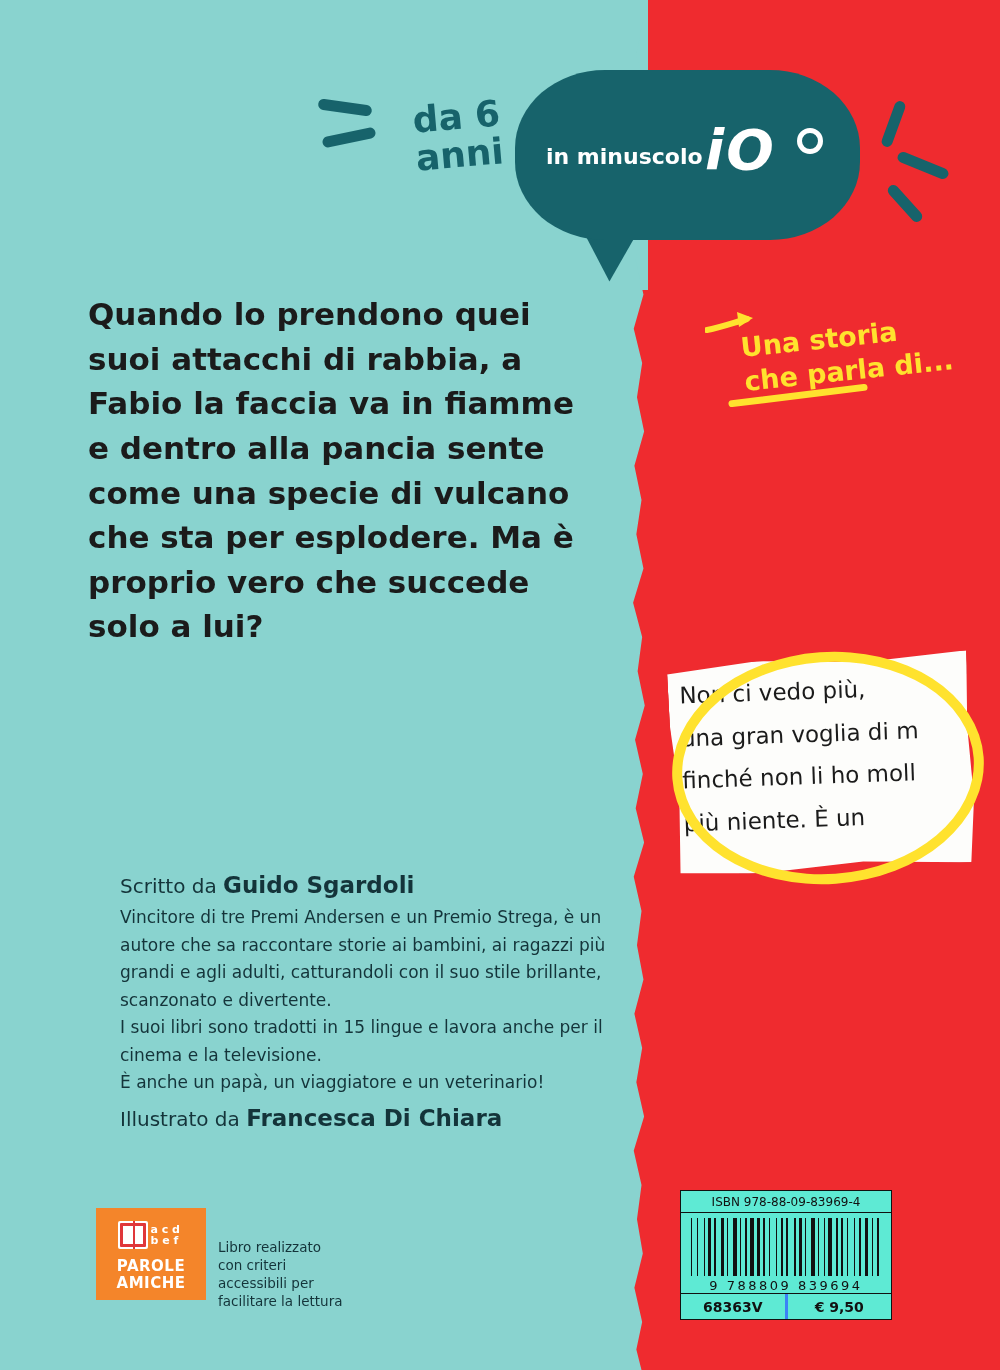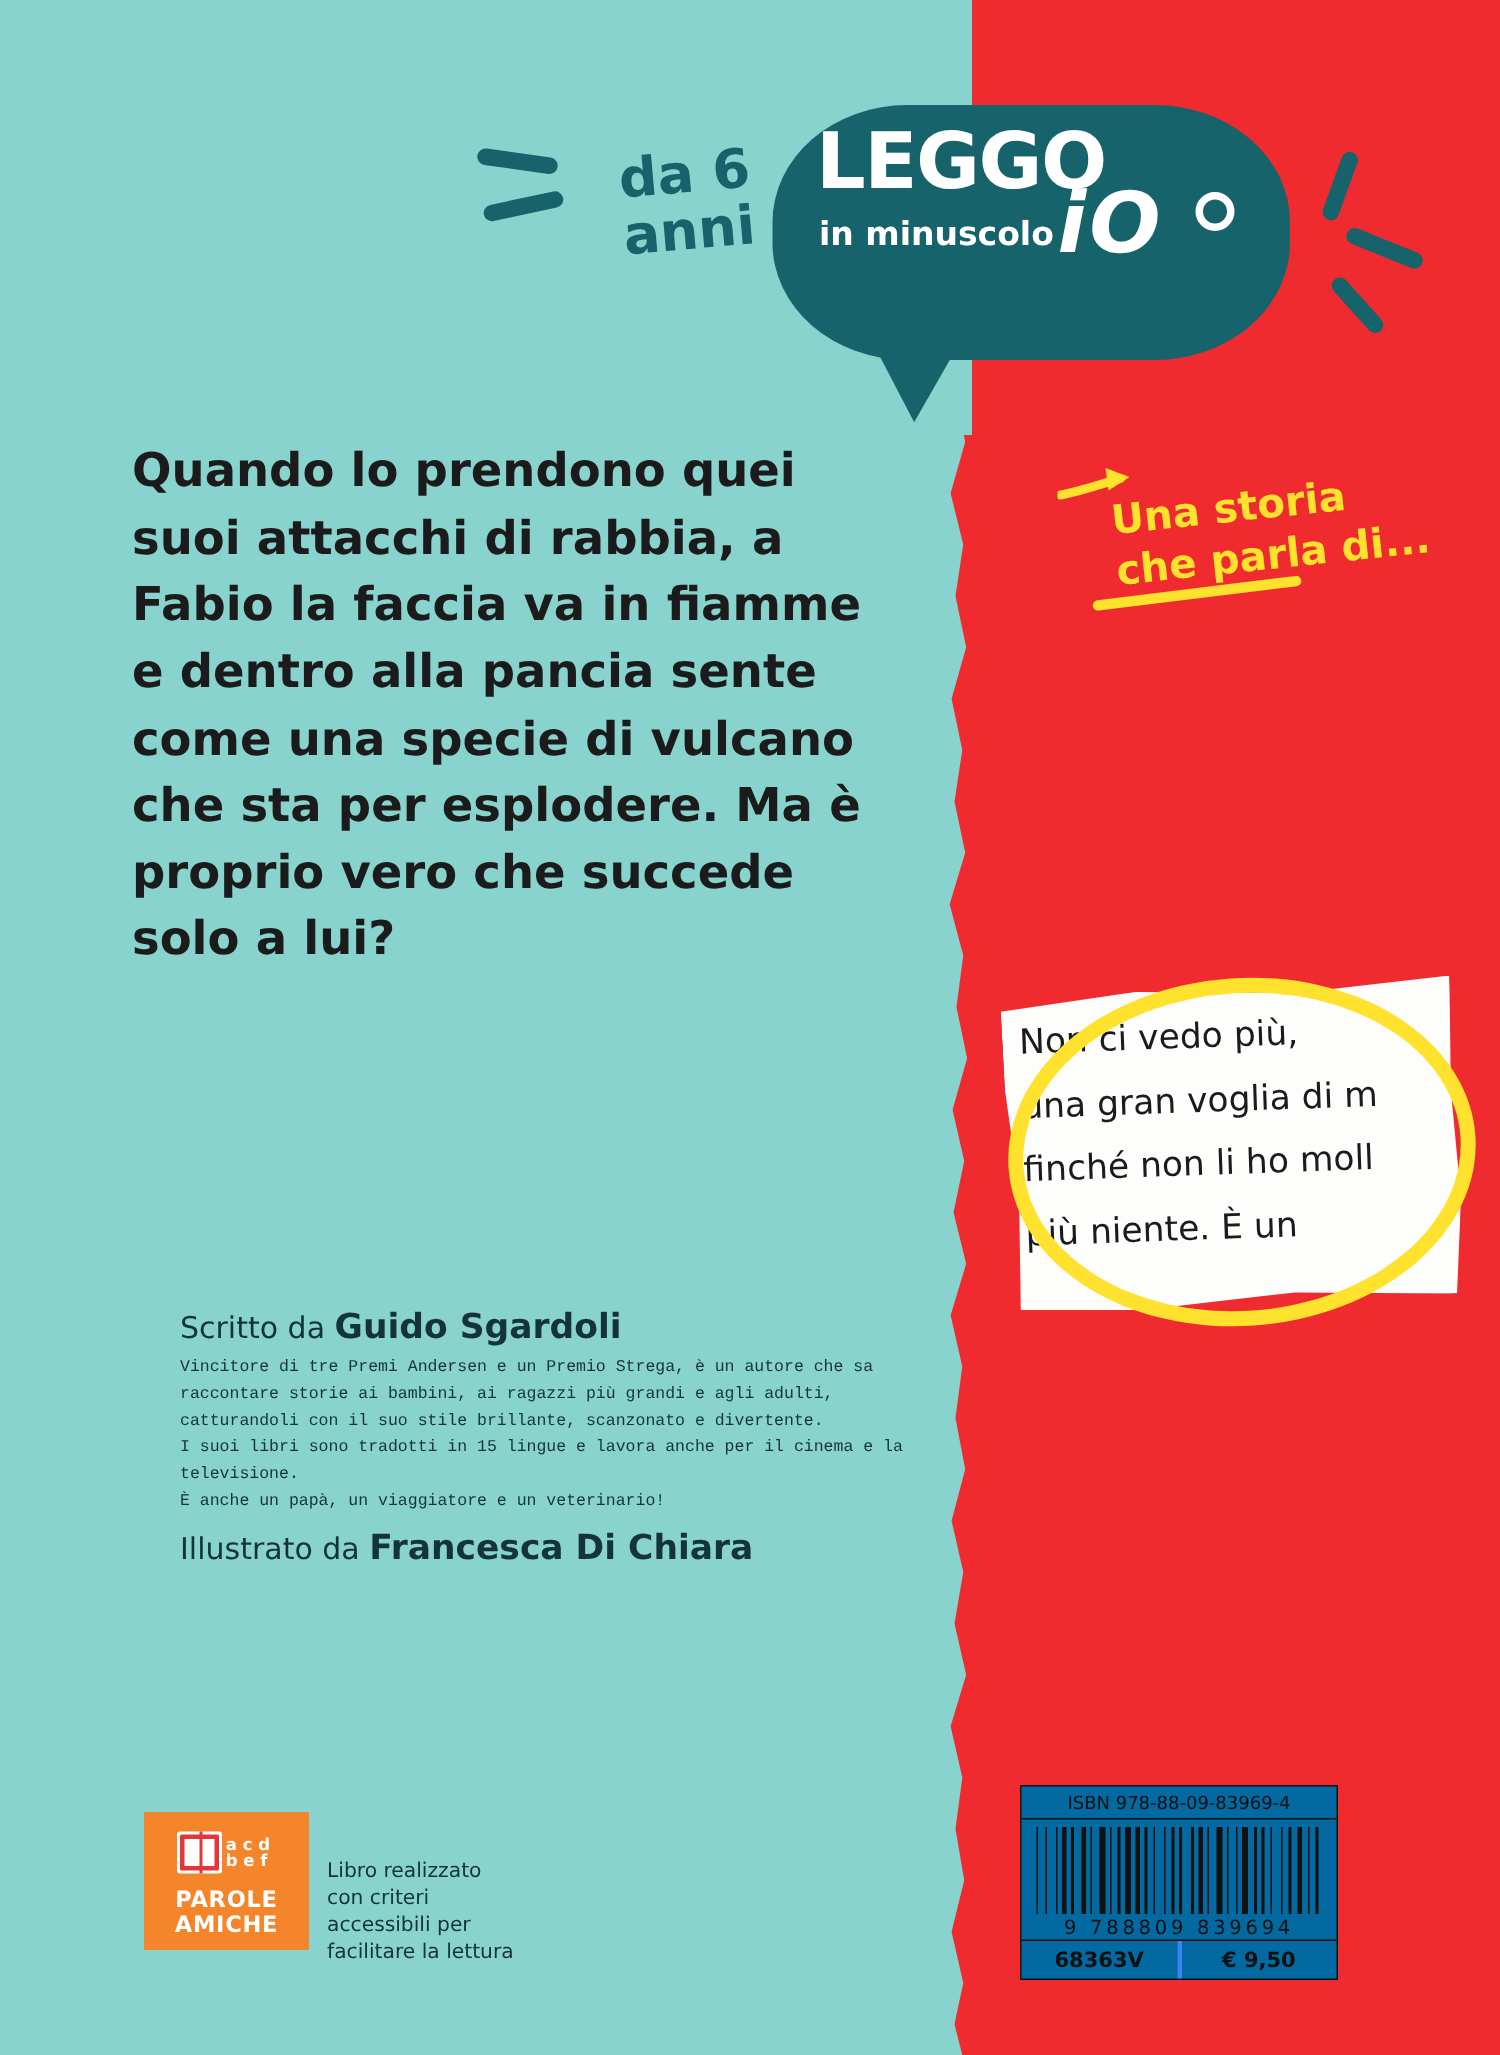--- a/index.html
+++ b/index.html
@@ -180,23 +180,22 @@
   }
   #author-line {
     font-size: 20px;
     margin-bottom: 6px;
   }
   #author-line .name {
     font-weight: bold;
     font-size: 23px;
   }
   #author-bio {
-    font-size: 11px;
+    font-size: 17px;
     line-height: 1.62;
-    font-family: Liberation Mono, monospace;
   }
   #illustrator-line {
     margin-top: 8px;
     font-size: 20px;
   }
   #illustrator-line .name {
     font-weight: bold;
     font-size: 23px;
   }
 
@@ -350,21 +349,21 @@
     pointer-events: none;
   }
 
   
   #barcode-block {
     position: absolute;
     left: 680px;
     top: 1190px;
     width: 212px;
     height: 130px;
-    background: #0369a1;
+    background: #5eead4;
     border: 1px solid #111;
     box-sizing: border-box;
     display: flex;
     flex-direction: column;
   }
   #isbn-row {
     height: 22px;
     border-bottom: 1px solid #111;
     display: flex;
     align-items: center;
@@ -428,21 +427,20 @@
 
     <div class="dash" id="dash-1"></div>
     <div class="dash" id="dash-2"></div>
 
     <div id="age-label" style="white-space: pre-line;">da 6
 anni</div>
 
     <div id="bubble-tail"></div>
     <div id="bubble"></div>
 
-    <div id="leggo-word">LEGGO</div>
     <div id="minuscolo-word">in minuscolo</div>
     <div id="io-word">iO</div>
     <div id="io-dot"></div>
 
     <div class="spark" id="spark-1"></div>
     <div class="spark" id="spark-2"></div>
     <div class="spark" id="spark-3"></div>
   </div>
 
   <div id="blurb">Quando lo prendono quei suoi attacchi di rabbia, a Fabio la faccia va in fiamme e dentro alla pancia sente come una specie di vulcano che sta per esplodere. Ma è proprio vero che succede solo a lui?</div>

